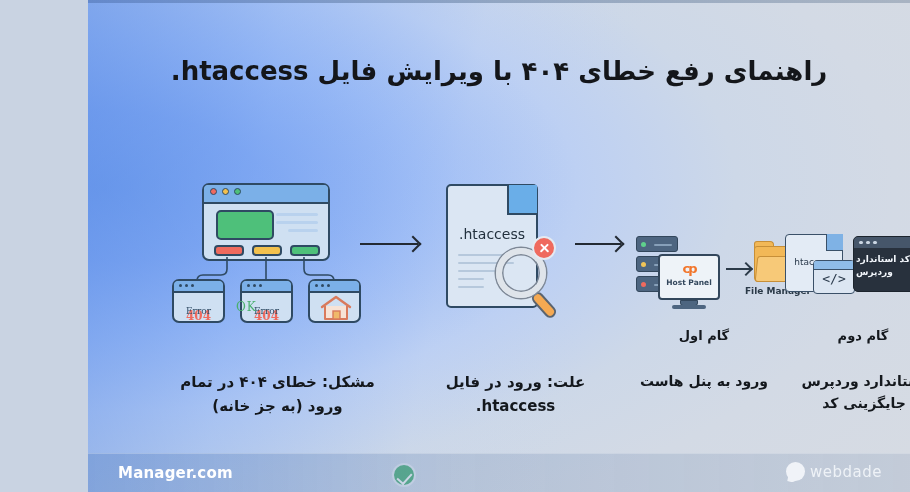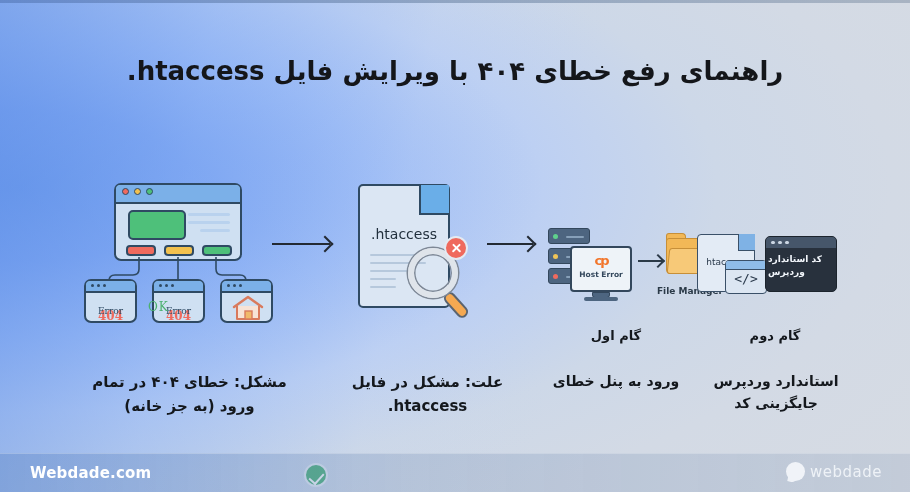--- a/index.html
+++ b/index.html
@@ -2,21 +2,21 @@
 <html lang="fa" dir="rtl"><head>
 <meta charset="utf-8">
 <style>
   html,body{margin:0;padding:0;}
   body{
     width:910px;height:492px;overflow:hidden;
     font-family:"DejaVu Sans","Liberation Sans",sans-serif;
     background:#c9d3e2;
   }
   .canvas{
-    position:relative;width:910px;height:492px;
+    position:relative;width:822px;height:492px;
     background:
       radial-gradient(120% 95% at 2% 38%, #6f9ced 0%, #7ea6f2 16%, #9dbcf6 32%, #bdd0f3 48%, #cdd8e8 64%, #d3dae5 80%, #d6dbe3 100%);
     overflow:hidden;
   }
   .canvas:before{
     content:"";position:absolute;inset:0;
     background:linear-gradient(100deg, rgba(90,140,230,.55) 0%, rgba(125,168,243,.35) 22%, rgba(190,210,243,.10) 44%, rgba(214,219,227,0) 62%);
     pointer-events:none;
   }
   .topline{position:absolute;top:0;left:0;right:0;height:3px;background:linear-gradient(90deg,#5b7fc0,#8096b4,#9aa7b8);opacity:.75;}
@@ -66,21 +66,21 @@
   .doc-label{position:absolute;left:0;right:0;top:40px;text-align:center;font-size:14px;color:#22303d;font-family:"DejaVu Sans","Liberation Sans",sans-serif;direction:ltr;}
   .doc-line{position:absolute;left:10px;height:2px;background:#b6c8dc;border-radius:1px;}
   .loupe{position:absolute;left:56px;top:66px;width:50px;height:50px;border:6px solid #dfe4ea;border-radius:50%;box-sizing:border-box;box-shadow:0 0 0 1.5px #7e8896, inset 0 0 0 1.5px #7e8896;}
   .handle{position:absolute;left:98px;top:108px;width:12px;height:30px;background:#f5a952;border:2px solid #5b646f;border-radius:6px;transform:rotate(-42deg);box-sizing:border-box;}
   .xbadge{position:absolute;left:92px;top:54px;width:24px;height:24px;border-radius:50%;background:#ef6a5e;border:2px solid #e4eaf2;box-sizing:border-box;}
   .xbadge:before,.xbadge:after{content:"";position:absolute;left:4.5px;top:9px;width:11px;height:2.4px;background:#fff;border-radius:2px;}
   .xbadge:before{transform:rotate(45deg);}
   .xbadge:after{transform:rotate(-45deg);}
 
   
-  #ill-step1{left:548px;top:228px;width:145px;height:80px;}
+  #ill-step1{left:548px;top:236px;width:145px;height:80px;}
   .rack{position:absolute;left:0;top:0;width:42px;height:58px;}
   .rack-u{position:absolute;left:0;width:42px;height:16px;background:#4d6580;border:1.6px solid #33475c;border-radius:3px;box-sizing:border-box;}
   .rack-led{position:absolute;left:4px;top:5px;width:5px;height:5px;border-radius:50%;}
   .rack-line{position:absolute;right:5px;top:7px;width:18px;height:2px;background:#87a0b9;border-radius:1px;}
   .monitor{position:absolute;left:22px;top:18px;width:62px;height:46px;background:#eef3f8;border:2.2px solid #33475c;border-radius:4px;box-sizing:border-box;}
   .mon-stand{position:absolute;left:44px;top:64px;width:18px;height:6px;background:#4d6580;border:1.6px solid #33475c;border-radius:0 0 3px 3px;box-sizing:border-box;}
   .mon-base{position:absolute;left:36px;top:69px;width:34px;height:3.5px;background:#4d6580;border-radius:2px;}
   .cpanel{position:absolute;left:0;right:0;top:5px;text-align:center;font-size:13px;color:#f2762c;font-weight:bold;letter-spacing:-2px;direction:ltr;}
   .hostpanel{position:absolute;left:0;right:0;top:22px;text-align:center;font-size:7.5px;color:#33475c;font-weight:bold;direction:ltr;}
   .arrow-mini{position:absolute;left:90px;top:32px;width:24px;height:2px;background:#2b3a48;}
@@ -228,21 +228,21 @@
           <i class="rack-led" style="background:#f0c457;"></i>
           <i class="rack-line"></i>
         </div>
       <div class="rack-u" style="top:40px;">
           <i class="rack-led" style="background:#ef6a5e;"></i>
           <i class="rack-line"></i>
         </div>
     </div>
     <div class="monitor">
       <div class="cpanel">cp</div>
-      <div class="hostpanel">Host Error</div>
+      <div class="hostpanel">Host Panel</div>
     </div>
     <div class="mon-stand"></div>
     <div class="mon-base"></div>
     <div class="arrow-mini"></div>
     <div class="folder">
       <div class="folder-tab"></div>
       <div class="folder-back"></div>
       <div class="folder-front"></div>
     </div>
   </div>
@@ -270,33 +270,33 @@
 
   <div class="step-label" id="step2-label">گام دوم</div>
   <div class="step-label" id="step1-label">گام اول</div>
 
   <div class="caption" id="cap-problem">
     <div>مشکل: خطای ۴۰۴ در تمام</div>
     <div>ورود (به جز خانه)</div>
   </div>
 
   <div class="caption" id="cap-cause">
-    <div>علت: مشکل در فایل</div>
+    <div>علت: ورود در فایل</div>
     <div class="ltr">.htaccess</div>
   </div>
 
   <div class="caption" id="cap-step1">
-    <div>ورود به پنل خطای</div>
+    <div>ورود به پنل هاست</div>
   </div>
 
   <div class="caption" id="cap-step2">
     <div>استاندارد وردپرس</div>
     <div>جایگزینی کد</div>
   </div>
 
   <div class="footer">
-    <div class="footer-brand">Webdade.com</div>
+    <div class="footer-brand">Manager.com</div>
     <div class="footer-logo">
       <span class="logo-mark"></span>
       <span class="logo-text">webdade</span>
     </div>
   </div>
 </div>
 
 </body></html>

